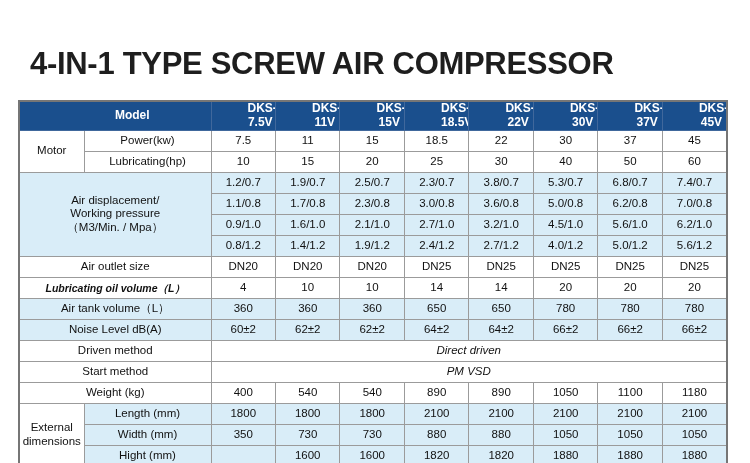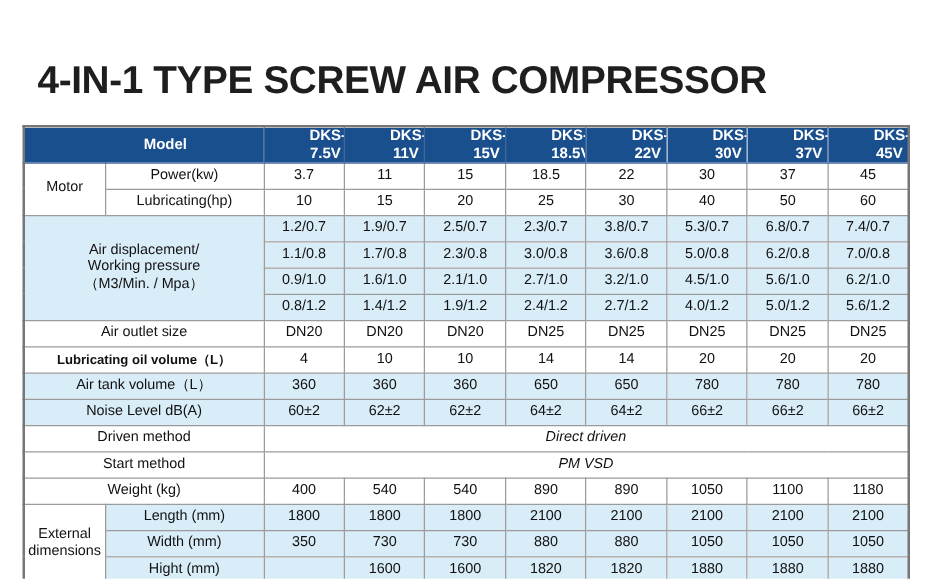--- a/index.html
+++ b/index.html
@@ -36,21 +36,21 @@
     background:var(--header-bg,#1a4f8d);
     color:var(--header-text,#ffffff);
     font-weight:700;font-size:12px;height:22px;
     border-color:#40689c;
     padding-left:36px;
   }
   td.bg-blue{background:var(--highlight-bg,#d9edf8);}
   td.group-cell{
     text-align:left;padding-left:4px;white-space:pre-line;font-size:11.5px;
   }
-  td.label-small{font-size:10.5px;font-weight:700;padding-left:60px;}
+  td.label-small{font-size:10.5px;font-weight:700;padding-left:60px;font-style:italic;}
   td.span-value{text-align:center;font-style:italic;}
 </style>
 </head>
 <body style="--header-bg: #1a4f8d; --header-text: #ffffff; --highlight-bg: #d9edf8; --inner-border: #9b9b9b; --outer-border: #767676; --title-color: #1e1e1e; --subtitle-color: #9c9c9c; --cell-text: #111111;">
 
 <div class="canvas">
   <div class="page-title">4-IN-1 TYPE SCREW AIR COMPRESSOR</div>
 
   <div class="table-wrap">
     <table class="spec">
@@ -76,21 +76,21 @@
             <th>DKS-22V</th>
             <th>DKS-30V</th>
             <th>DKS-37V</th>
             <th>DKS-45V</th>
           </tr>
       </thead>
       <tbody>
           <tr>
             <td class="group-cell" rowspan="2" colspan="1">Motor</td>
             <td>Power(kw)</td>
-            <td>3.7</td>
+            <td>7.5</td>
             <td>11</td>
             <td>15</td>
             <td>18.5</td>
             <td>22</td>
             <td>30</td>
             <td>37</td>
             <td>45</td>
           </tr>
           <tr>
             <td>Lubricating(hp)</td>

